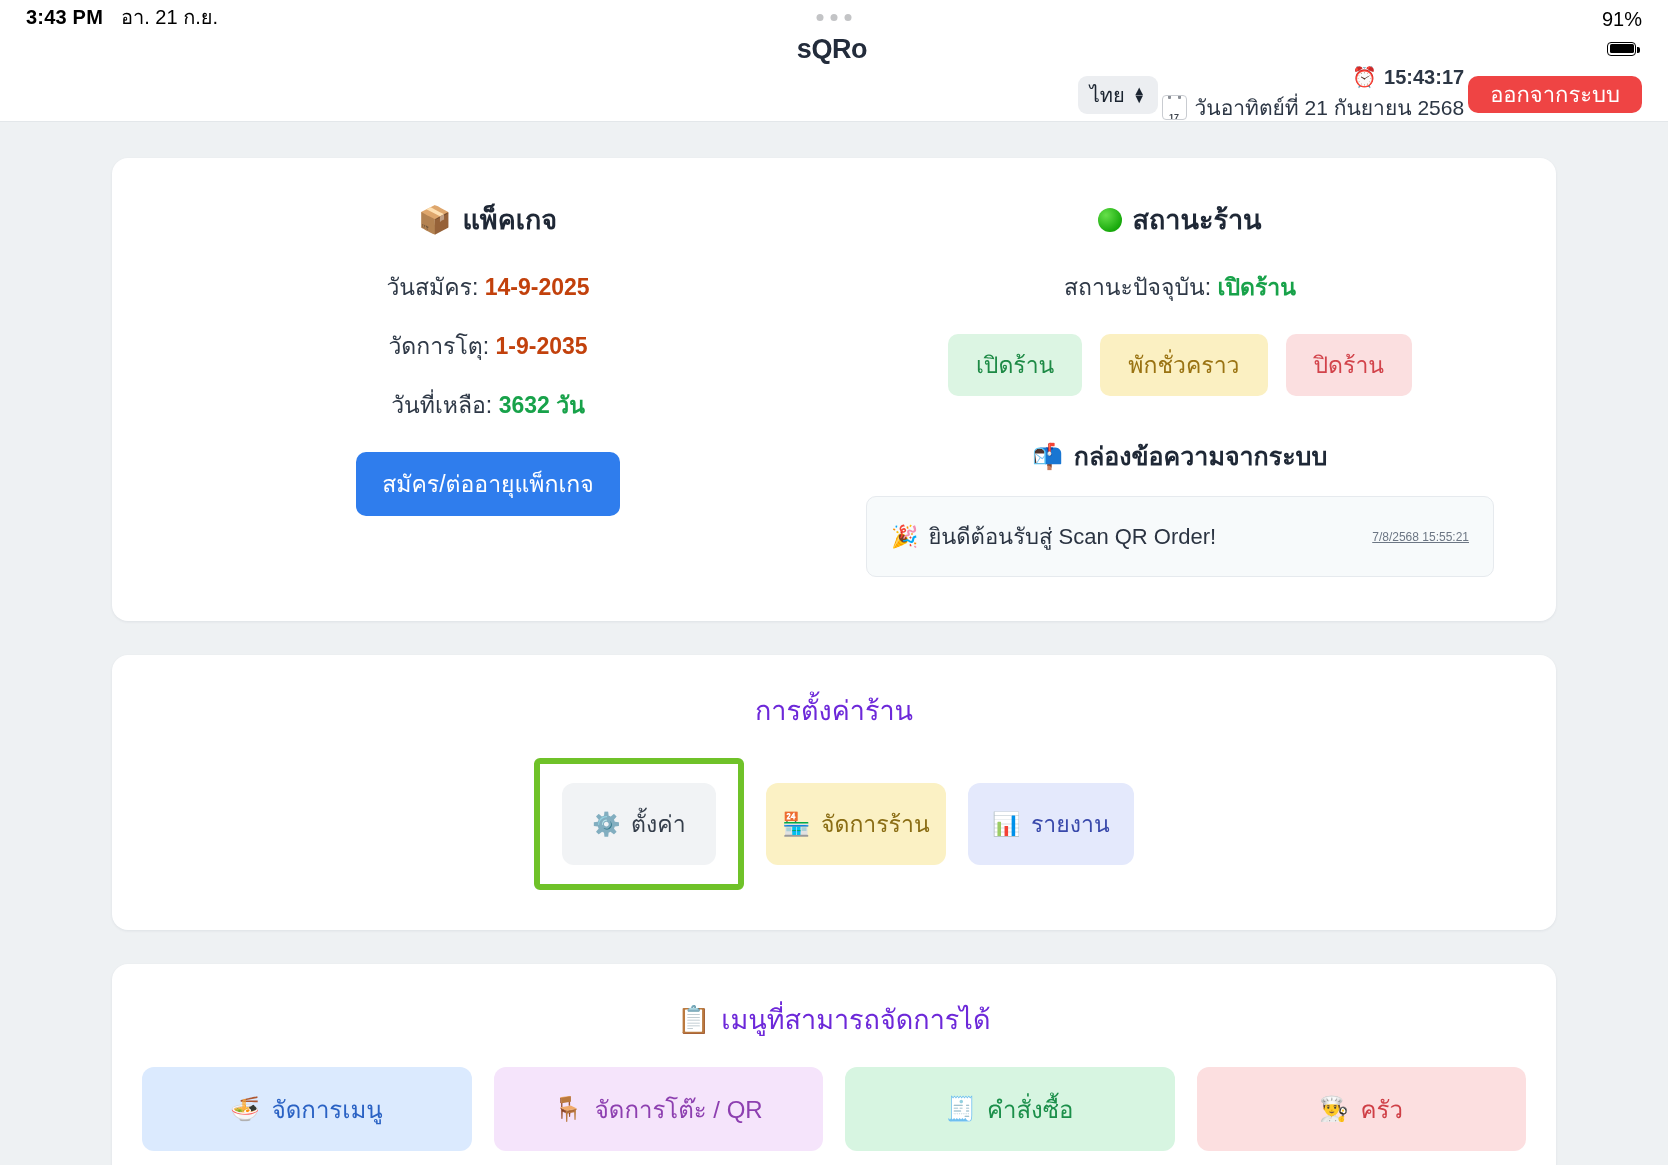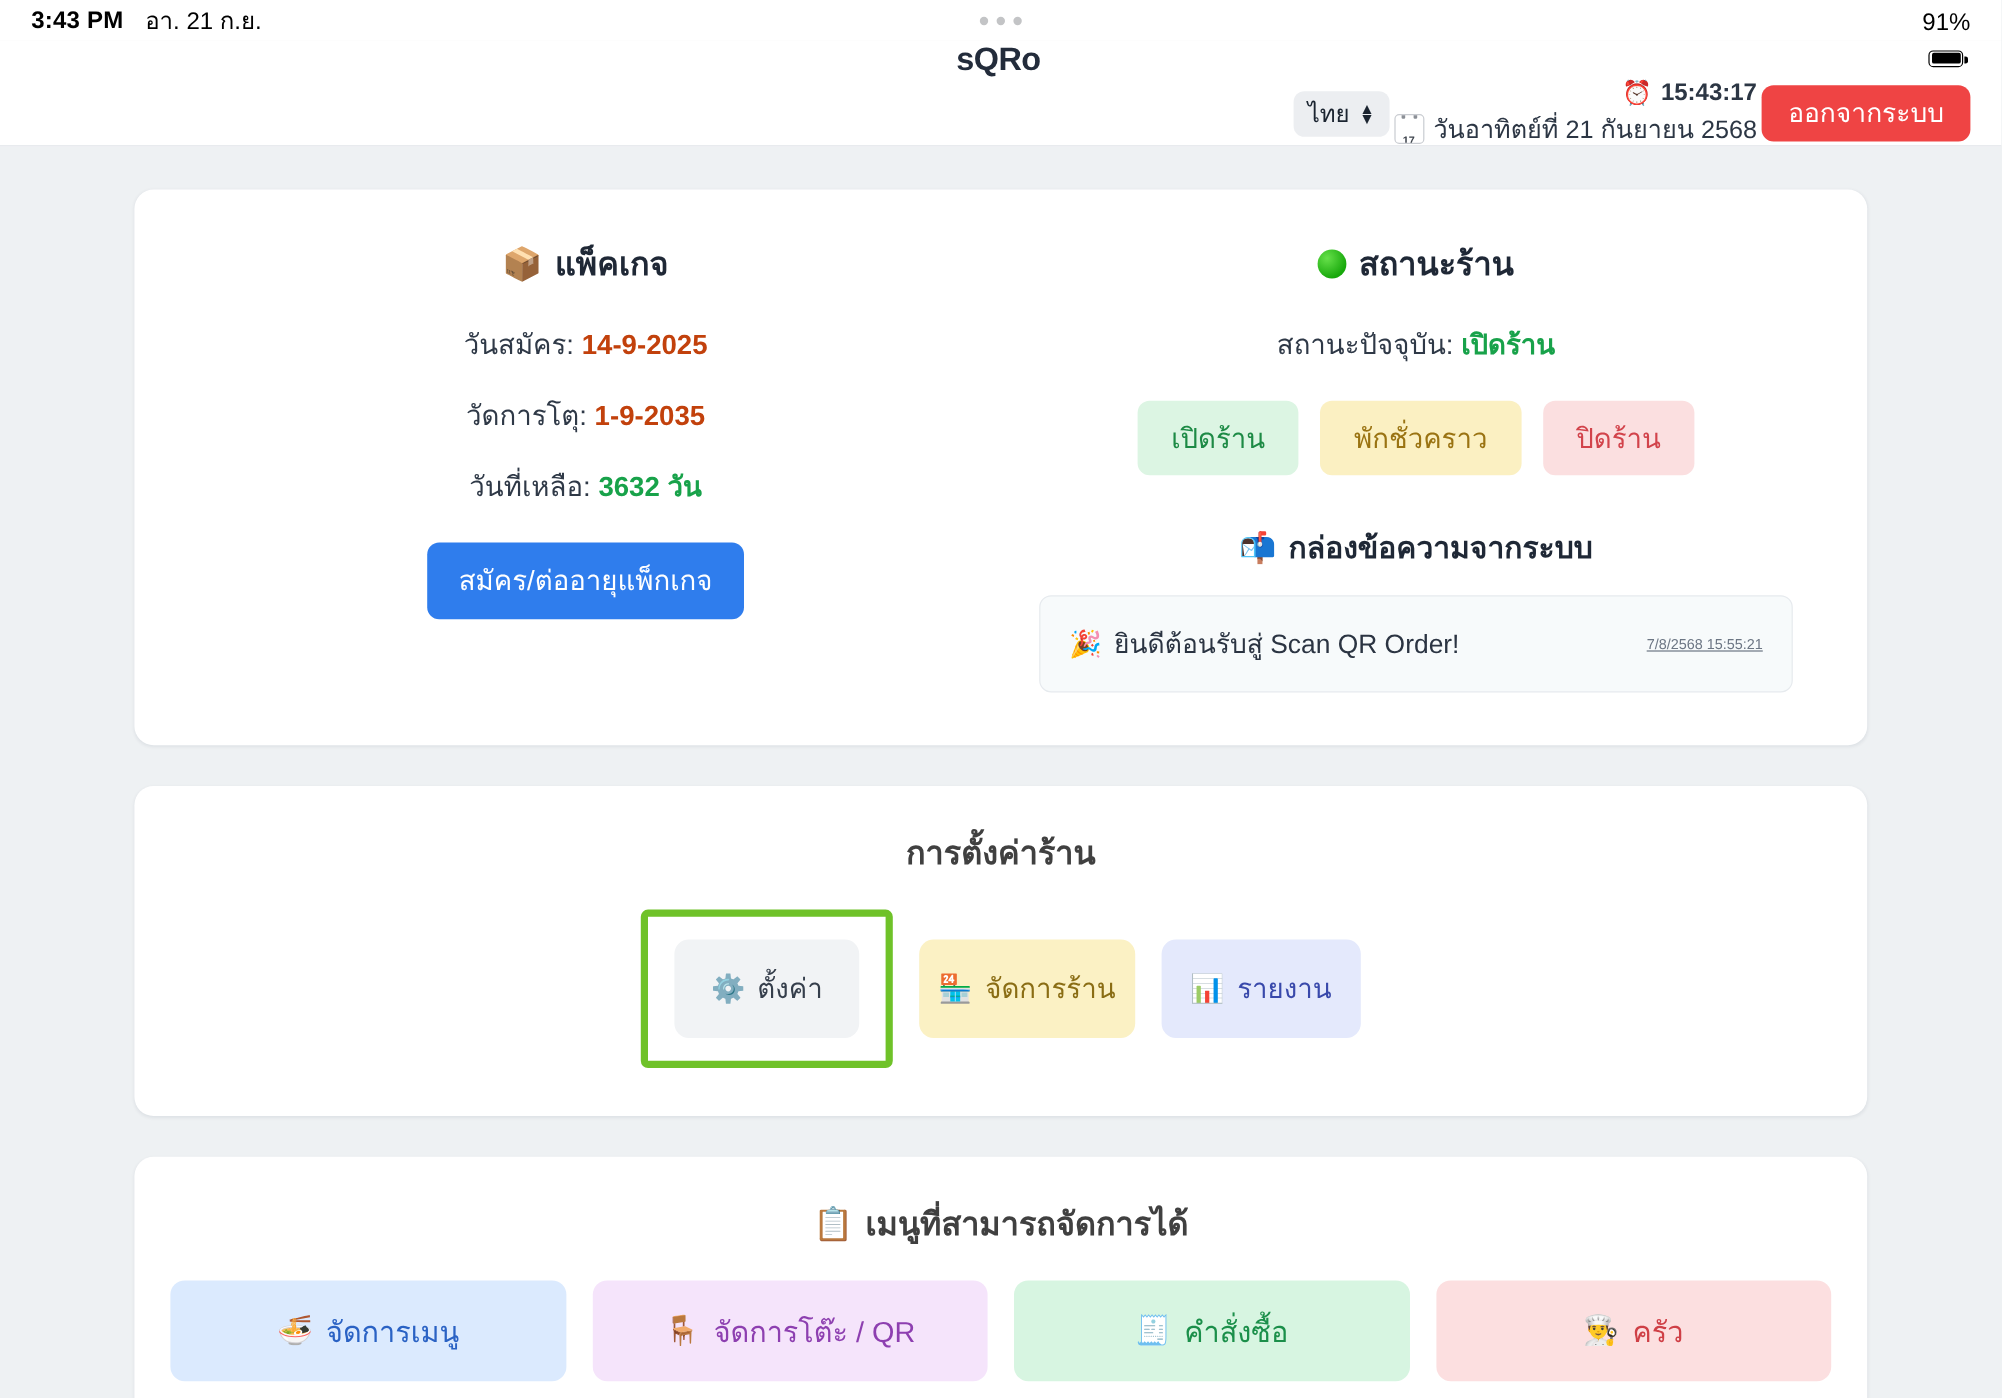--- a/index.html
+++ b/index.html
@@ -88,21 +88,21 @@
   .cal-ic .top::before, .cal-ic .top::after{
     content:""; position:absolute; top:-2px; width:3px; height:5px; background:#8b8f96; border-radius:1px;
   }
   .cal-ic .top::before{ left:5px; } .cal-ic .top::after{ right:5px; }
   .cal-ic .num { flex:1; display:flex; align-items:center; justify-content:center; font-size:9px; font-weight:700; color:#3d434c;margin-top:16px; }
 
   .clock-ic { font-size: 20px; }
 
   .logout-btn {
     background: #ef4444; color:#fff; border:none; border-radius: 10px;
-    height: 47px; padding: 0 22px;
+    height: 37px; padding: 0 22px;
     font-size: 22px; font-family: Liberation Serif, serif; cursor:pointer;
   }
 
   
   .page { padding: 36px 112px 0 112px; }
   .card {
     background:#fff; border-radius: 16px;
     box-shadow: 0 1px 3px rgba(20,30,50,.07);
     margin-bottom: 34px;
   }
@@ -145,21 +145,21 @@
   .inbox {
     width: 100%; max-width: 628px;
     border:1px solid #e6eaee; border-radius:10px; background:#f7fafb;
     padding: 22px 24px; display:flex; align-items:center;
   }
   .inbox-msg { font-size: 22px; color:#2b3442; display:flex; align-items:center; gap:10px; }
   .inbox-time { margin-left:auto; font-size: 12px; color:#6c7684;text-decoration:underline; }
 
   
   .card-sec { padding: 34px 30px 40px 30px; display:flex; flex-direction:column; align-items:center; }
-  .sec-title { font-size: 27px; font-weight:700; color:#404040; margin-bottom: 26px; display:flex; align-items:center; gap:10px;}
+  .sec-title { font-size: 27px; font-weight:400; color:#6d28d9; margin-bottom: 26px; display:flex; align-items:center; gap:10px;}
   .tile-row { display:flex; gap: 22px; align-items:center; }
   .tile {
     border:none; border-radius: 12px; cursor:pointer;
     font-family: inherit; font-size: 23px;
     display:flex; align-items:center; justify-content:center; gap:10px;
   }
   .tile-settings { background:#f1f3f5; color:#353e4b; width: 154px; height: 82px; }
   .tile-store    { background:#fbf1c4; color:#8a6d14; width: 180px; height: 82px; }
   .tile-report   { background:#e4e9fc; color:#3949ab; width: 166px; height: 82px; }
   .highlight {

